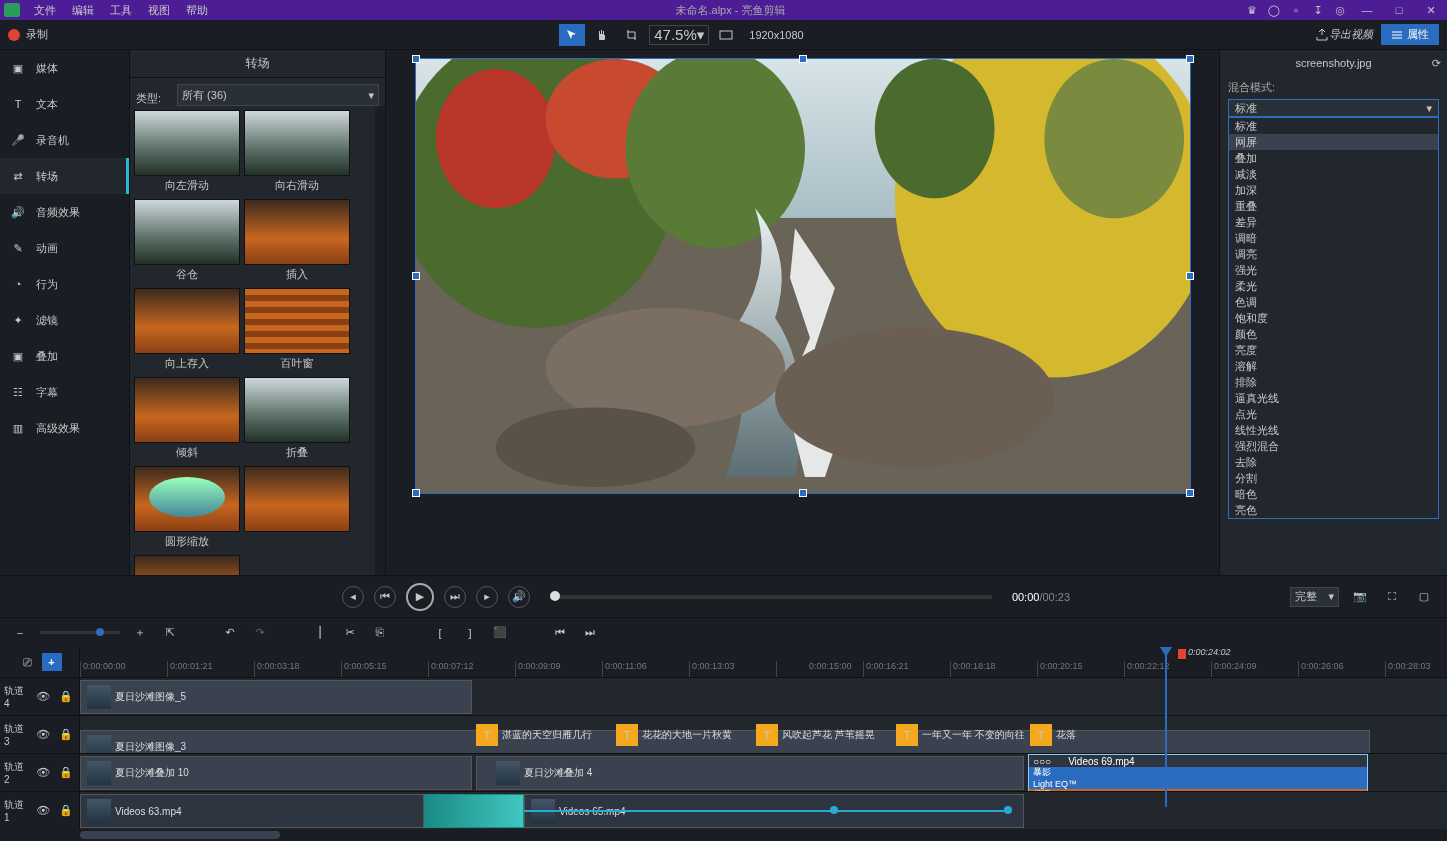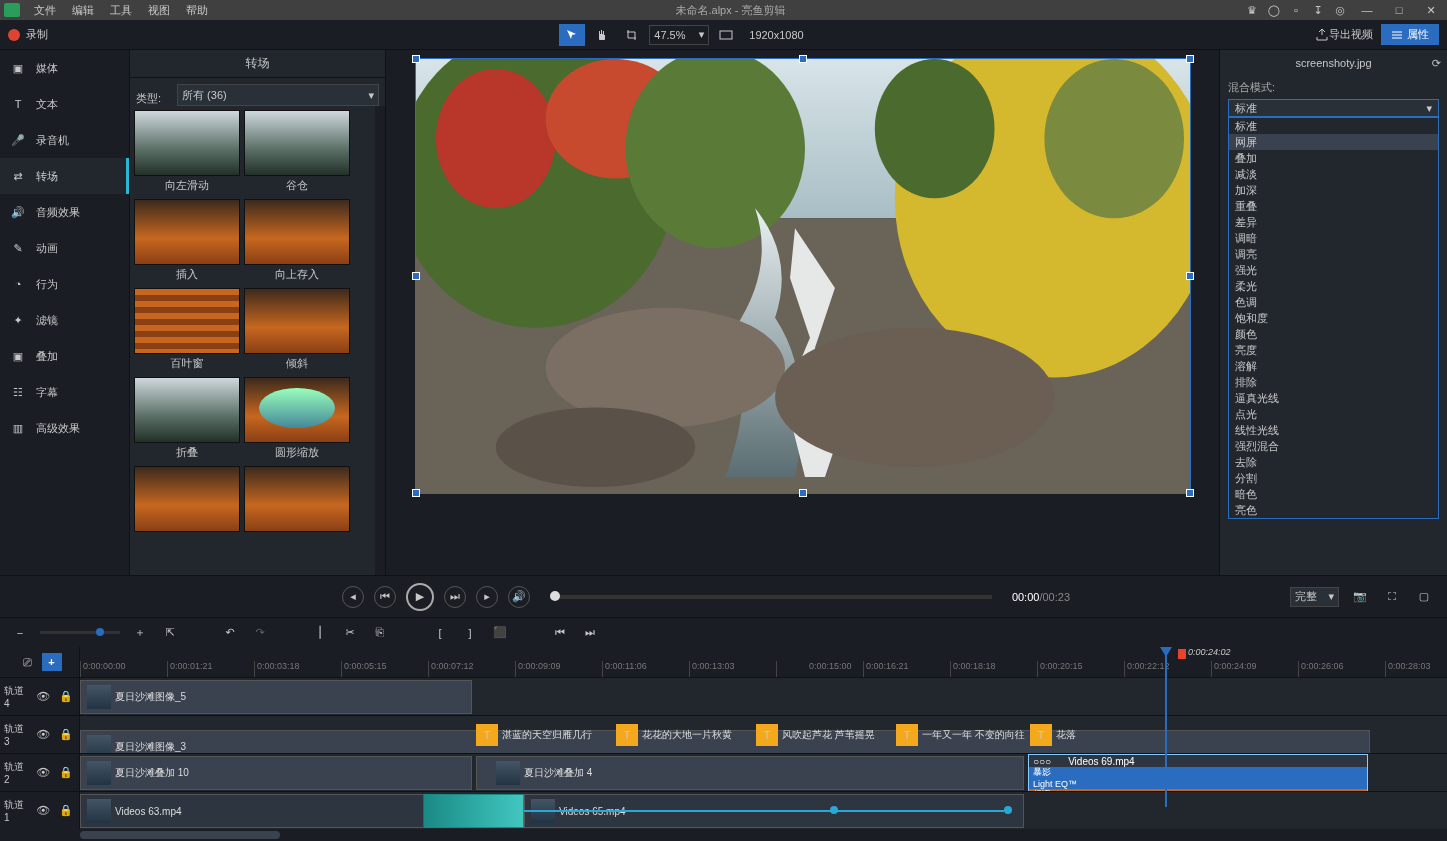--- a/index.html
+++ b/index.html
@@ -1,34 +1,34 @@
 <!DOCTYPE html>
 <html><head>
 <meta charset="utf-8">
 <style>
 * { margin: 0; padding: 0; box-sizing: border-box; user-select: none; }
 body { font-family: "Microsoft YaHei", Arial, sans-serif; font-size: 11px; color: #c8c8c8; background: #1a1d23; width: 1447px; height: 841px; overflow: hidden; display: flex; flex-direction: column; }
-.titlebar { height: 20px; background: #404040; display: flex; align-items: center; padding: 0 4px; }
+.titlebar { height: 20px; background: #4c1d95; display: flex; align-items: center; padding: 0 4px; }
 .titlebar .app-icon { width: 16px; height: 14px; background: #2a9d5a; border-radius: 2px; margin-right: 6px; }
 .titlebar .menu-item { padding: 2px 8px; color: #c8c8c8; cursor: pointer; }
 .titlebar .center-title { flex: 1; text-align: center; color: #aaa; }
 .titlebar .right-icons { display: flex; gap: 8px; align-items: center; }
 .titlebar .crown { color: #f4a81d; }
 .titlebar .ico { width: 14px; height: 14px; display: inline-flex; align-items: center; justify-content: center; color: #c8c8c8; }
 .titlebar .winbtn { width: 24px; height: 16px; display: inline-flex; align-items: center; justify-content: center; }
 .recordbar { height: 30px; background: #1a1d23; display: flex; align-items: center; padding: 0 8px; border-bottom: 1px solid #0f1114; }
 .recordbar .rec-dot { width: 12px; height: 12px; background: #d43; border-radius: 50%; margin-right: 6px; }
 .recordbar .rec-txt { color: #c8c8c8; }
 .recordbar .center-tools { flex: 1; display: flex; justify-content: center; align-items: center; gap: 4px; }
 .toolbtn { width: 26px; height: 22px; display: inline-flex; align-items: center; justify-content: center; background: #1a1d23; border: 1px solid transparent; color: #c8c8c8; }
 .toolbtn.active { background: #2a6cbf; color: #fff; }
-.zoom-select { width: 60px; height: 20px; background: #1a1d23; border: 1px solid #444; color: #c8c8c8; font-size: 11px; padding: 0 4px; position: relative; display: inline-flex; align-items: center; justify-content: space-between; }
+.zoom-select { width: 60px; height: 20px; background: #1a1d23; border: 1px solid #444; color: #c8c8c8; font-size: 15px; padding: 0 4px; position: relative; display: inline-flex; align-items: center; justify-content: space-between; }
 .reso-label { font-size: 11px; color: #c8c8c8; margin-left: 6px; }
 .recordbar .right-side { display: flex; align-items: center; gap: 8px; }
-.export-btn { display: flex; align-items: center; color: #c8c8c8; }
+.export-btn { display: flex; align-items: center; color: #c8c8c8; font-style: italic; }
 .prop-btn { background: #2a6cbf; color: #fff; padding: 3px 10px; display: flex; align-items: center; gap: 4px; }
 
 .main { flex: 1; display: flex; min-height: 0; }
 .sidebar { width: 130px; background: #1a1d23; border-right: 1px solid #0f1114; }
 .sidebar .item { height: 36px; display: flex; align-items: center; padding-left: 10px; gap: 10px; color: #c8c8c8; cursor: pointer; }
 .sidebar .item.active { background: #22262d; border-right: 3px solid #28b8d5; }
 .sidebar .item .sicon { width: 16px; height: 16px; display: inline-flex; align-items: center; justify-content: center; }
 
 .transitions-panel { width: 256px; background: #22262d; display: flex; flex-direction: column; border-right: 1px solid #0f1114; }
 .transitions-panel .hdr { height: 28px; display: flex; align-items: center; justify-content: center; border-bottom: 1px solid #111; font-size: 12px; }
@@ -231,20 +231,24 @@
       <div class="type-select">
           <span>所有 (36)</span>
           <span>▾</span>
         </div>
     </div>
     <div style="display:flex;flex:1;min-height:0;">
       <div class="trans-grid">
         <div class="trans-item">
             <div class="trans-thumb forest"></div>
             <div class="trans-label">向左滑动</div>
+          </div>
+        <div class="trans-item">
+            <div class="trans-thumb forest"></div>
+            <div class="trans-label">向右滑动</div>
           </div>
         <div class="trans-item">
             <div class="trans-thumb forest"></div>
             <div class="trans-label">谷仓</div>
           </div>
         <div class="trans-item">
             <div class="trans-thumb"></div>
             <div class="trans-label">插入</div>
           </div>
         <div class="trans-item">

